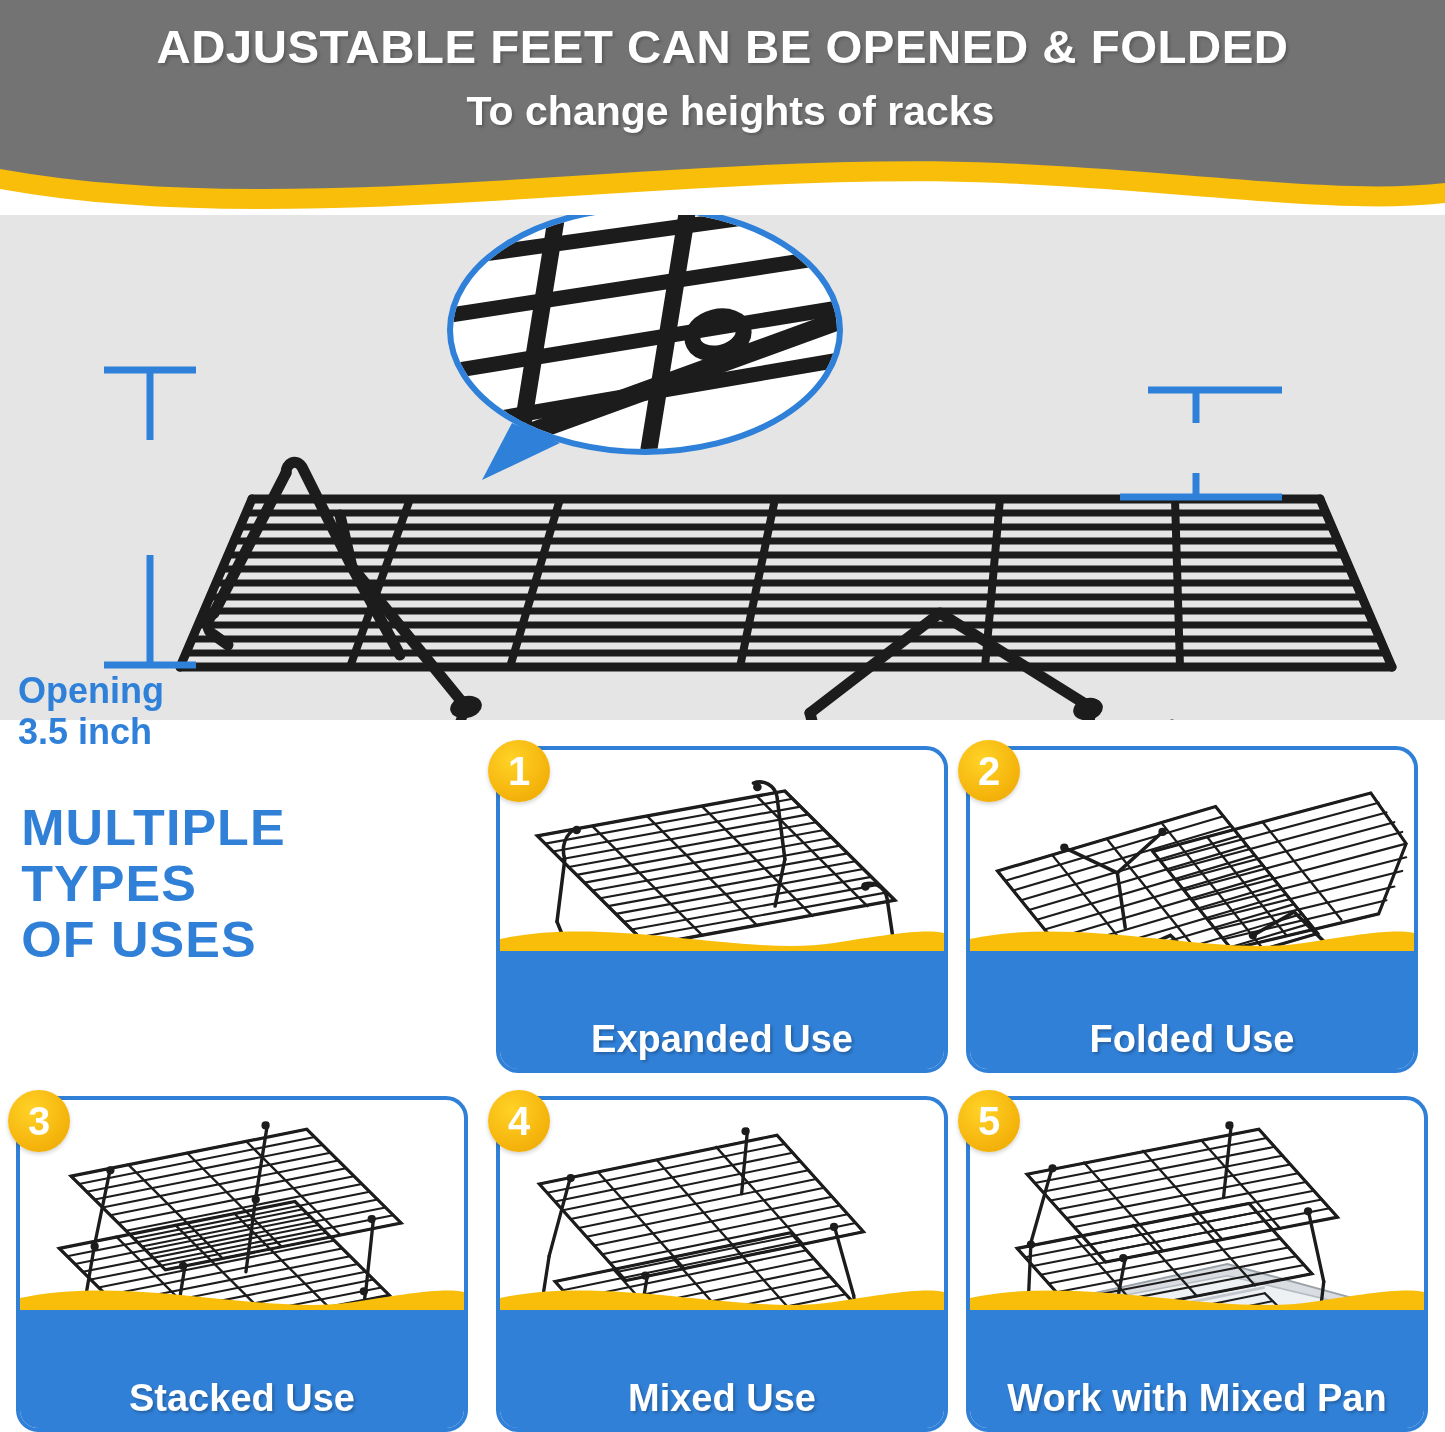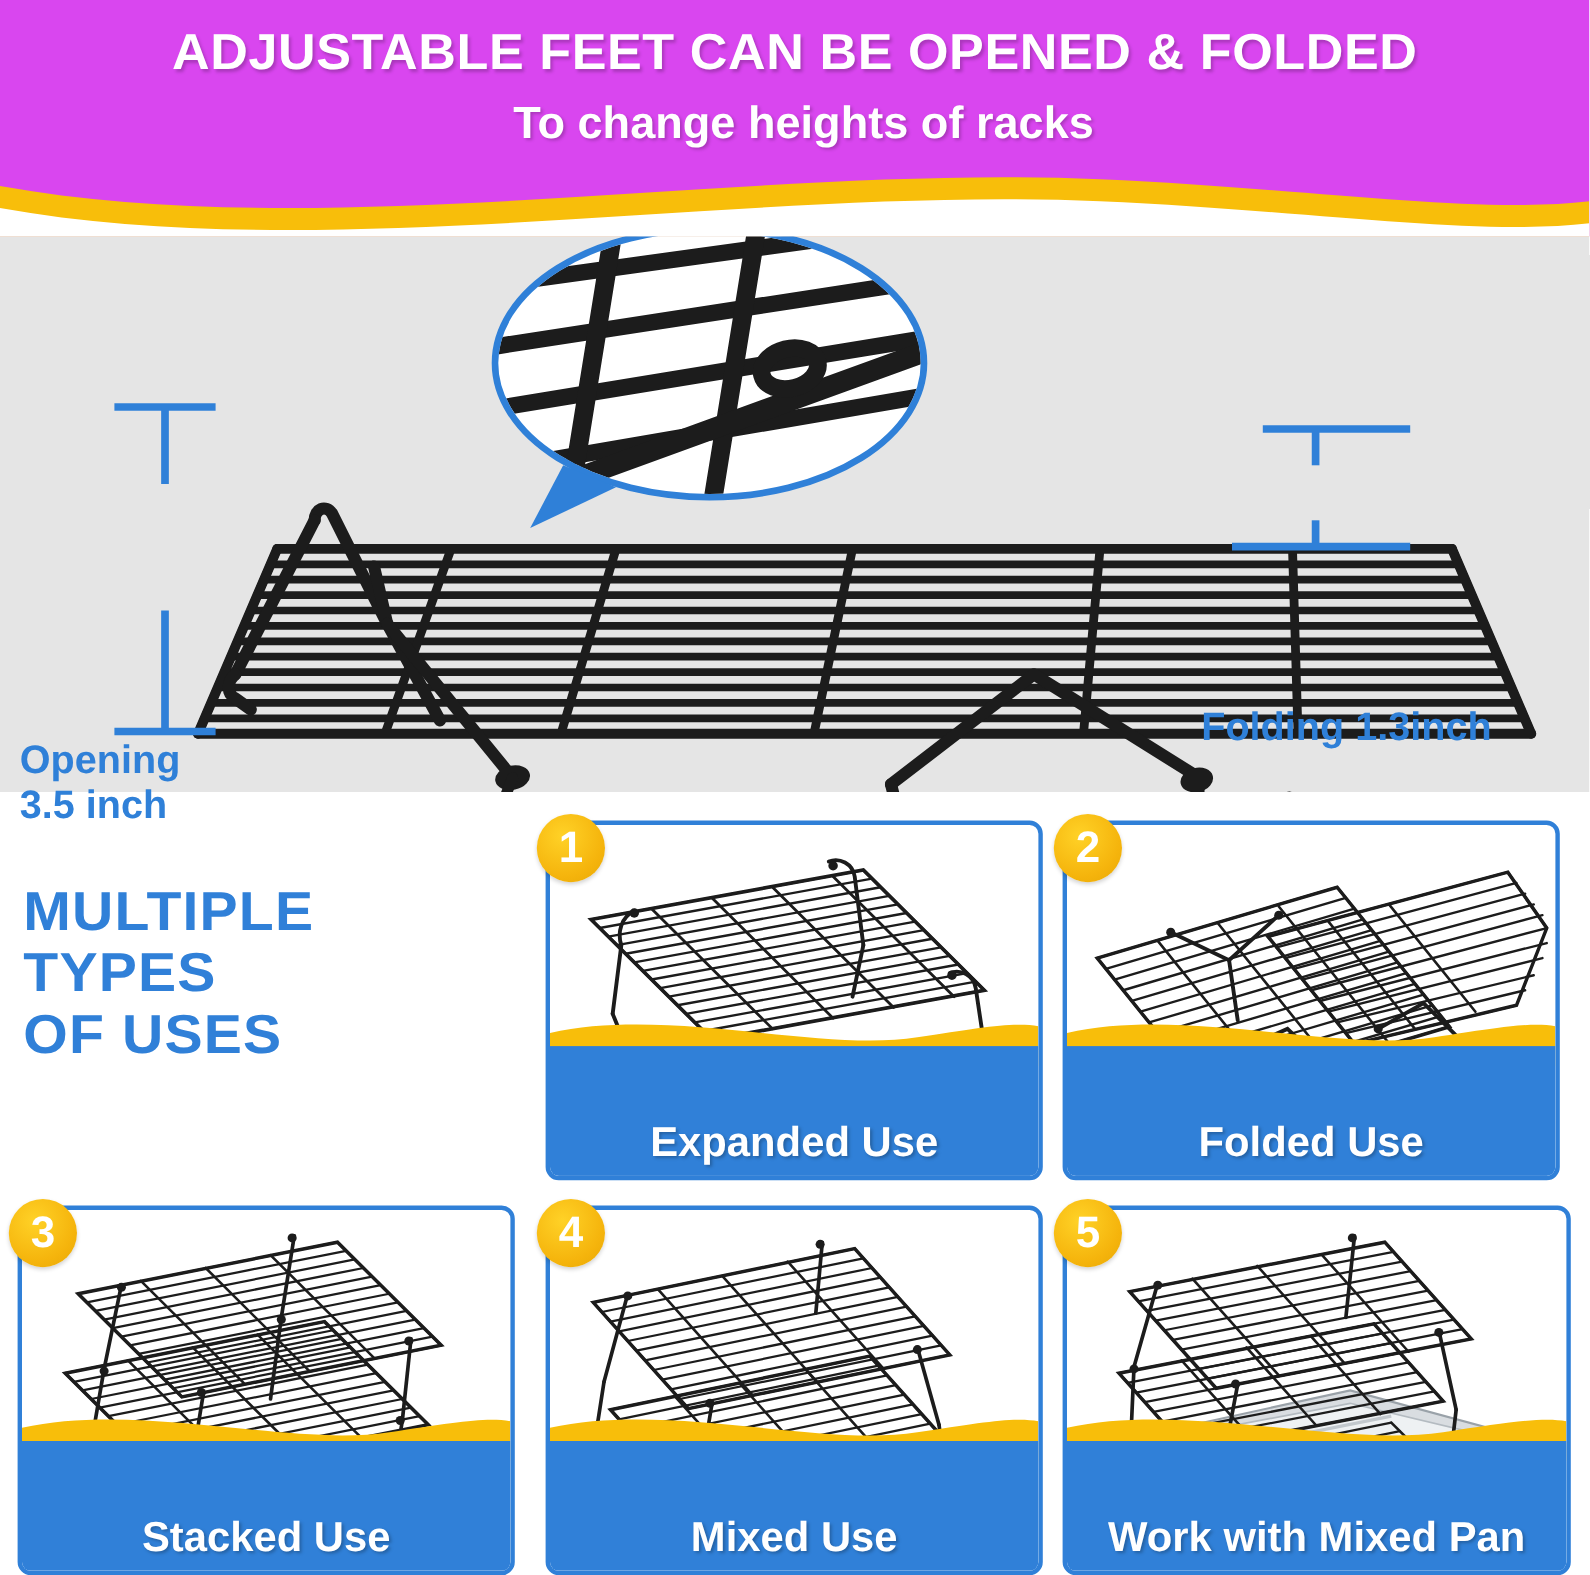--- a/index.html
+++ b/index.html
@@ -7,21 +7,21 @@
   body {
     font-family:"Liberation Sans", sans-serif;
     background:#ffffff;
     position:relative;
     overflow:hidden;
   }
 
   
   #header {
     position:absolute; left:0; top:0; width:1445px; height:215px;
-    background:#d946ef; overflow:hidden;
+    background:#737373; overflow:hidden;
   }
   #header-wave { position:absolute; left:0; bottom:-4px; width:1445px; height:80px; }
   .hdr-line1 {
     position:absolute; left:0; top:20px; width:1445px; text-align:center;
     color:#ffffff; font-size:46px; font-weight:bold; letter-spacing:0.5px;
     text-shadow:2px 2px 3px rgba(0,0,0,0.22);
     transform:scaleX(1.03); transform-origin:center;
   }
   .hdr-line2 {
     position:absolute; left:0; top:88px; width:1445px; text-align:center;
@@ -46,21 +46,21 @@
     text-align:left; color:#3080d8; font-weight:bold; font-size:50px;
     line-height:1.12; letter-spacing:1px;
     text-shadow:1px 1px 0 rgba(255,255,255,0.9);
   }
   #multi-title div { transform:scaleX(1.04); transform-origin:center; }
 
   
   .card {
     position:absolute;
     border:4px solid #3080d8;
-    border-radius:12px;
+    border-radius:22px;
     background:#ffffff;
     overflow:hidden;
     padding-left:10px;
   }
   .card-img { position:absolute; left:0; top:0; width:100%; height:100%; }
   .card-footer {
     position:absolute; left:0; bottom:0; width:100%; height:118px;
     background:#3080d8;
   }
   .card-wave { position:absolute; left:0; bottom:100px; width:100%; height:46px; }
@@ -222,21 +222,20 @@
       <path d="M1196,175 L1196,208"></path>
       <path d="M1196,258 L1196,282"></path>
       <path d="M1120,282 L1282,282"></path>
     </g>
   </svg>
 
   <div id="opening-label" class="dim-label">
     <div>Opening</div>
     <div>3.5 inch</div>
   </div>
-  <div id="folding-label" class="dim-label">Folding 1.3inch</div>
 </div>
 
 <div id="multi-title">
   <div>MULTIPLE</div>
   <div>TYPES</div>
   <div>OF USES</div>
 </div>
 
 <div id="badge-1" class="badge">1</div>
 <div id="card-1" class="card">

